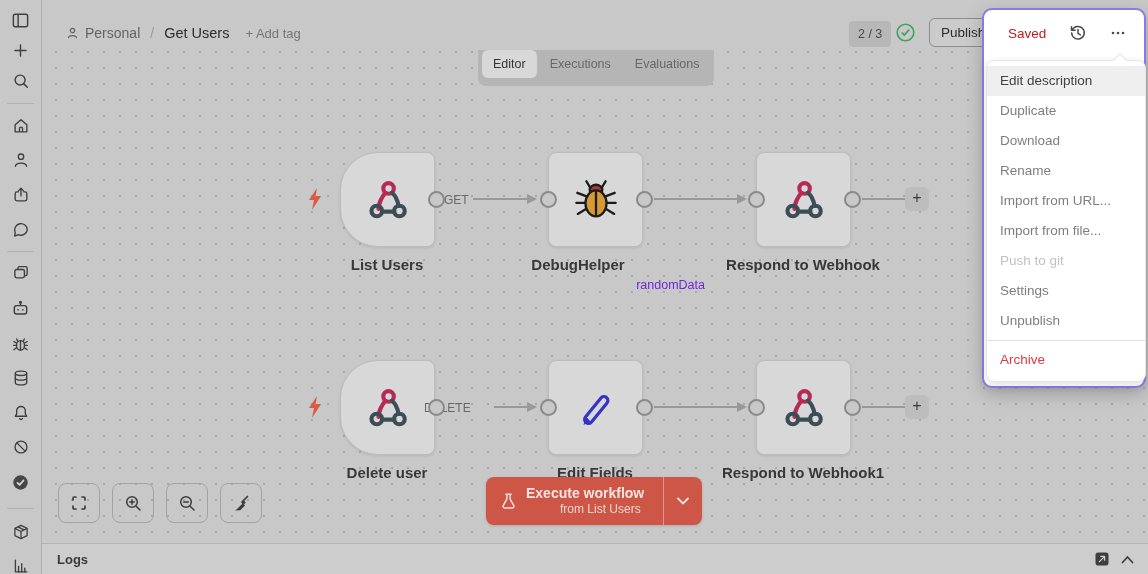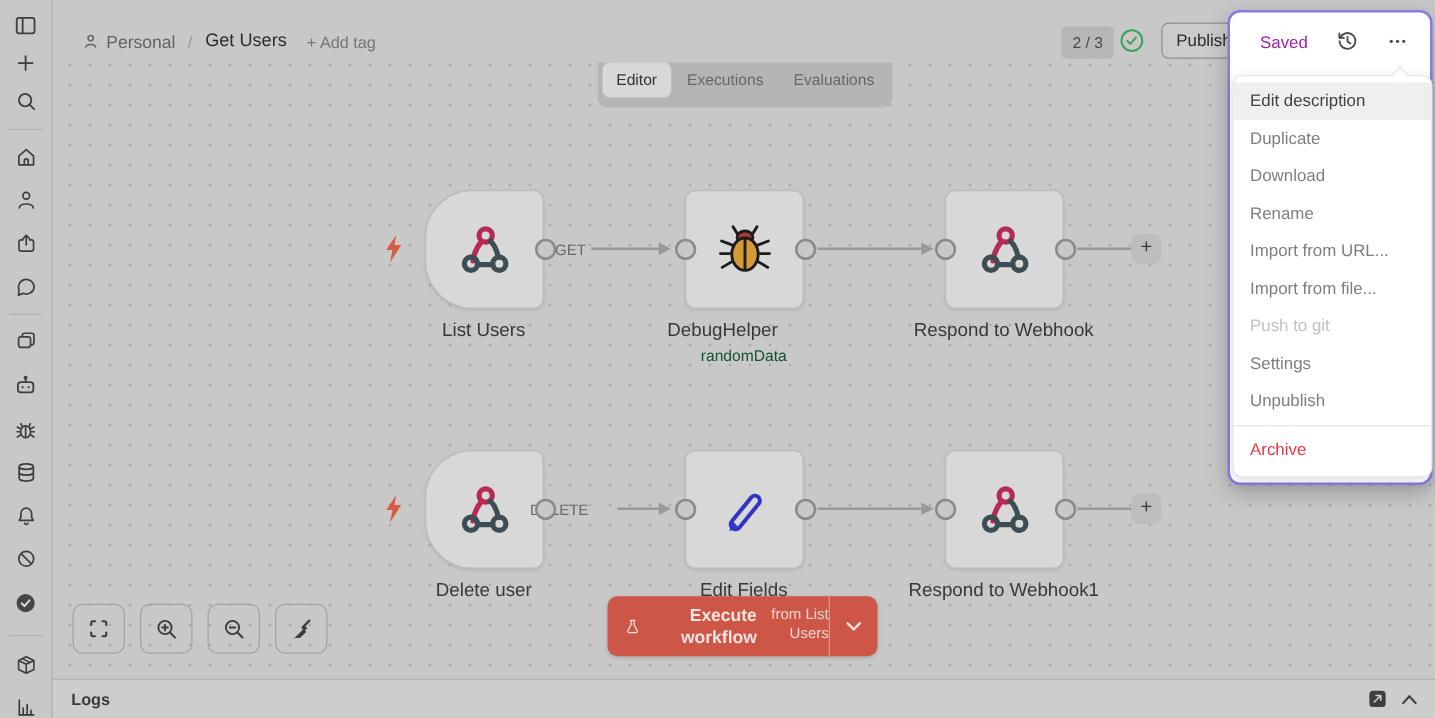--- a/index.html
+++ b/index.html
@@ -41,58 +41,58 @@
   .tab { height:28px; padding:0 11px; display:flex; align-items:center; border-radius:6px;
     font-size:12.5px; color:#676767; }
   .tab.active { background:#d8d8d8; color:#333; font-weight:500; }
 
   
   .node { position:absolute; width:95px; height:95px; background:#d8d8d8; border:1px solid #bcbcbc;
     border-radius:8px; display:flex; align-items:center; justify-content:center;
     box-shadow:0 1px 3px rgba(0,0,0,.10); z-index:2; }
   .node.trigger { border-radius:38px 8px 8px 38px; }
   .node-label { position:absolute; width:220px; text-align:center; font-size:15px; color:#383838;
-    font-weight:400; z-index:2; }
-  .node-sub { position:absolute; width:220px; text-align:center; font-size:12.5px; color:#14532d; z-index:2; }
+    font-weight:700; z-index:2; }
+  .node-sub { position:absolute; width:220px; text-align:right; font-size:12.5px; color:#6d28d9; z-index:2; }
   .port { position:absolute; width:17px; height:17px; border:2px solid #8a8a8a; border-radius:50%;
     background:#c8c8c8; z-index:3; }
   .wire { position:absolute; height:2px; background:#999; z-index:1; }
   .arrow { position:absolute; width:0; height:0; border-left:10px solid #999; border-top:5.5px solid transparent;
     border-bottom:5.5px solid transparent; z-index:1; }
   .method { position:absolute; font-size:12px; color:#686868; z-index:2; }
   .bolt { position:absolute; z-index:2; }
   .plus-btn { position:absolute; width:24px; height:24px; background:#bdbdbd; border-radius:6px;
     color:#3a3a3a; font-size:16px; line-height:22px; text-align:center; z-index:2; }
 
   
   .ctl-btn { position:absolute; width:42px; height:40px; border:1.3px solid #a3a3a3; border-radius:8px;
     display:flex; align-items:center; justify-content:center; background:transparent; z-index:3; }
 
   
   .exec { position:absolute; left:486px; top:477px; width:216px; height:48px; background:#cd5646;
     border-radius:8px; display:flex; z-index:5; box-shadow:0 1px 3px rgba(0,0,0,.15); }
   .exec-main { flex:1; display:flex; align-items:center; gap:9px; padding-left:14px; }
-  .exec-texts { display:flex; flex-direction:row; line-height:1.25;text-align:right; }
+  .exec-texts { display:flex; flex-direction:column; line-height:1.25; }
   .exec-label { color:#f3e5e1; font-size:14px; font-weight:600; }
-  .exec-sub { color:#ecd5cf; font-size:12px; }
+  .exec-sub { color:#ecd5cf; font-size:12px;margin-left:34px; }
   .exec-chevron { width:39px; border-left:1px solid rgba(255,255,255,.38); display:flex; align-items:center;
     justify-content:center; }
 
   
   .logs { position:absolute; left:42px; right:0; bottom:0; height:31px; background:#cdcdcd;
     border-top:1px solid #b3b3b3; z-index:4; display:flex; align-items:center; }
   .logs-title { font-size:13px; font-weight:600; color:#3a3a3a; margin-left:15px; }
   .logs-icons { position:absolute; right:14px; display:flex; align-items:center; gap:12px; }
 
   
   .panel { position:absolute; left:982px; top:8px; width:164px; height:380px; background:#fff;
     border:2px solid #8a79e6; border-radius:10px; z-index:20; box-shadow:0 6px 18px rgba(0,0,0,.22); }
   .panel-strip { position:absolute; left:0; right:0; top:0; height:46px; display:flex; align-items:center;
     padding:0 18px 0 24px; justify-content:space-between; }
-  .saved-txt { color:#a21caf; font-size:13.5px; }
+  .saved-txt { color:#b91c1c; font-size:13.5px; }
   .menu-card { position:absolute; left:2px; top:50px; width:160px; height:322px; background:#fff;
     border:1px solid #e6e6e6; border-radius:8px; box-shadow:0 3px 10px rgba(0,0,0,.12); padding-top:5px; }
   .menu-caret { position:absolute; top:-6px; right:20px; width:10px; height:10px; background:#fff;
     border-left:1px solid #e3e3e3; border-top:1px solid #e3e3e3; transform:rotate(45deg); }
   .menu-item { height:30px; line-height:30px; padding-left:13px; font-size:13.5px; color:#7e7e7e;
     white-space:nowrap; }
   .menu-item.hover { background:#efefef; color:#414141; }
   .menu-item.disabled { color:#c2c2c2; }
   .menu-item.danger { color:#e23744; }
   .menu-divider { height:1px; background:#e3e3e3; margin:4px 0; }

